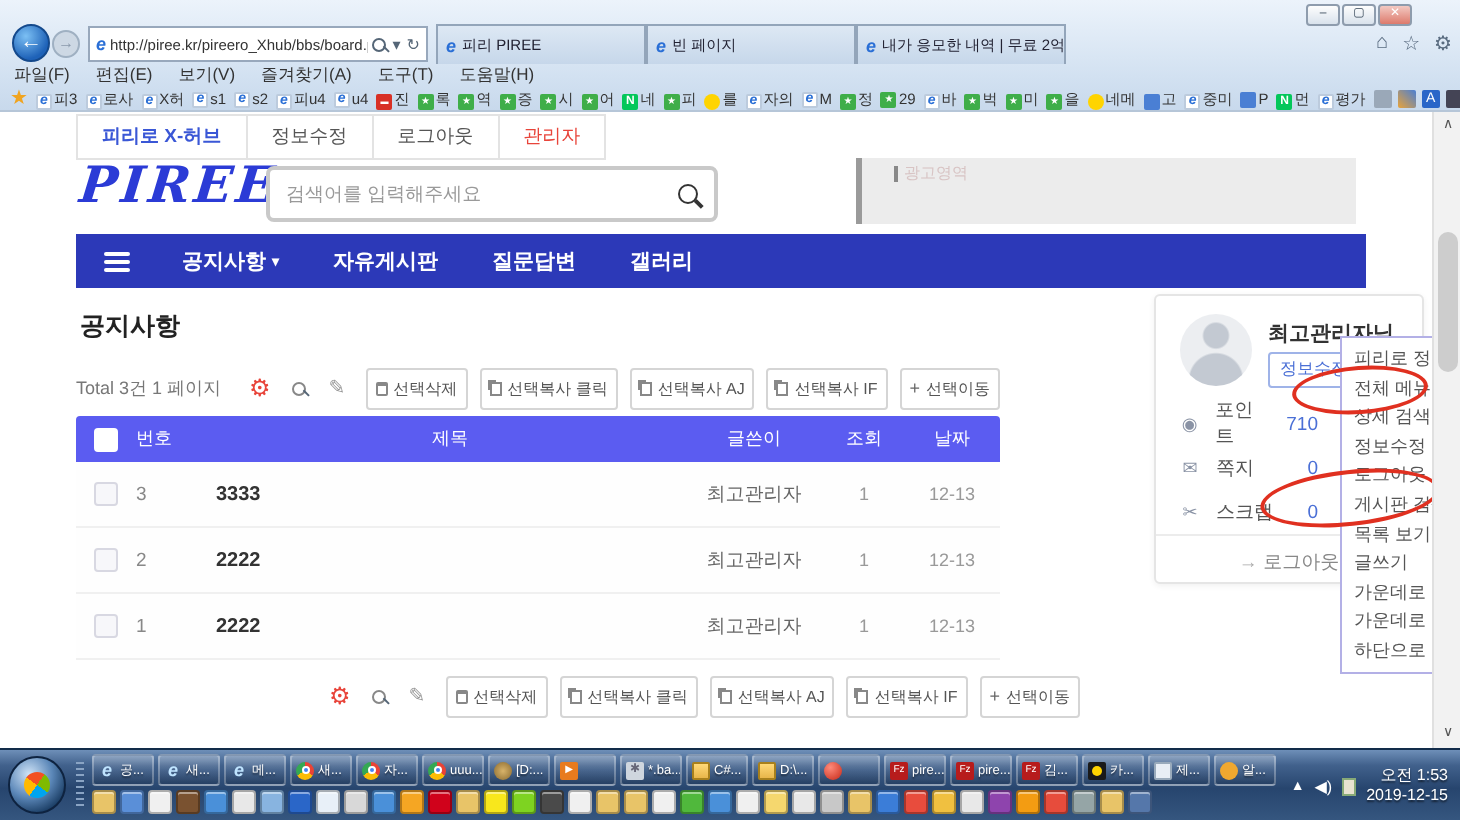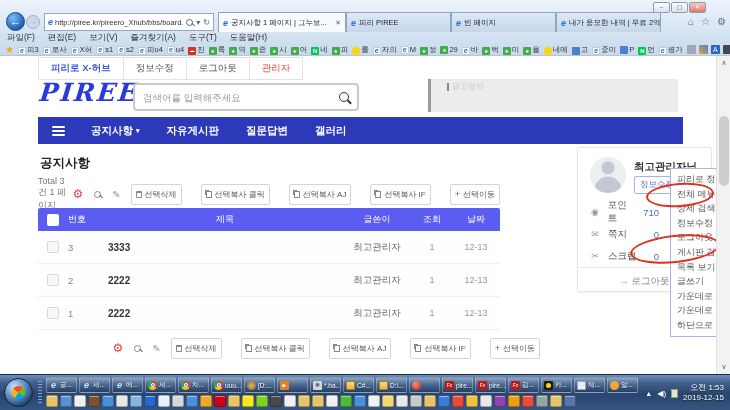--- a/index.html
+++ b/index.html
@@ -104,21 +104,21 @@
 
 .board-title { position:absolute; left:40px; top:99px; font-size:12.5px; font-weight:bold; color:#222; }
 
 .toolbar { position:absolute; left:38px; top:127px; width:462px; height:22px; display:flex; align-items:center; }
 .toolbar.bottom { top:281px; left:78px; }
 .total-text { font-size:9px; color:#777; }
 .tool-icons { margin-left:auto; display:flex; align-items:center; gap:11px; margin-right:10px; }
 .gear-red { color:#e8443a; font-size:12px; line-height:12px; }
 .gear-red::after{content:'⚙';}
 .pencil { color:#999; font-size:10px; } .pencil::after{content:'✎';}
-.btn-group { display:flex; gap:19px; }
+.btn-group { display:flex; gap:6px; }
 .btn { border:1px solid #d5d5d5; background:#fff; color:#555; font-size:8px; padding:0 4px; height:21px;
   display:flex; align-items:center; gap:3px; border-radius:2px; white-space:nowrap; }
 .ic-trash { width:6px; height:7px; border:1px solid #888; border-top:2.5px solid #888; border-radius:1px; }
 .ic-copy { width:6px; height:7px; border:1px solid #888; background:#fff; box-shadow:-2px -2px 0 -1px #888; }
 .ic-plus { font-size:9px; color:#666; } .ic-plus::after{content:'+';}
 
 .board-table { position:absolute; left:38px; top:152px; width:462px; }
 .thead { height:23px; background:#5b5cf1; color:#fff; display:flex; align-items:center; font-size:9px; border-radius:2px 2px 0 0; }
 .col-check { width:30px; text-align:center; flex:none; }
 .col-no { width:40px; flex:none; }
@@ -217,25 +217,20 @@
     <span class="url-box">
       <span class="url-ie"></span>
       <span class="url-text">http://piree.kr/pireero_Xhub/bbs/board.php?bo_tabl</span>
       <span class="url-tools">
         <span class="mag"></span>
         <span class="u-caret"></span>
         <span class="u-refresh"></span>
       </span>
     </span>
     <div class="tabs">
-      <div class="tab active">
-        <span class="e"></span>
-        <span>공지사항 1 페이지 | 그누보...</span>
-        <span class="tab-close"></span>
-      </div>
       <div class="tab">
         <span class="e"></span>
         <span>피리 PIREE</span>
       </div>
       <div class="tab">
         <span class="e"></span>
         <span>빈 페이지</span>
       </div>
       <div class="tab">
         <span class="e"></span>

